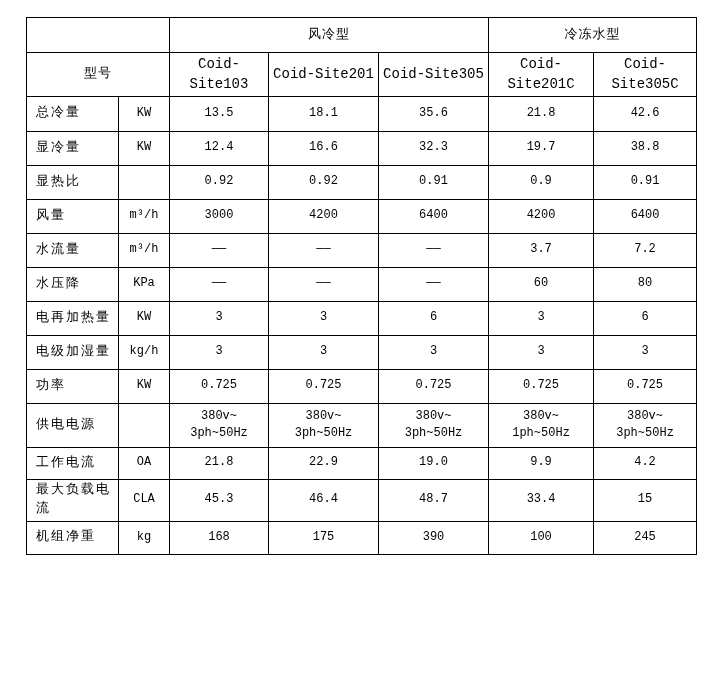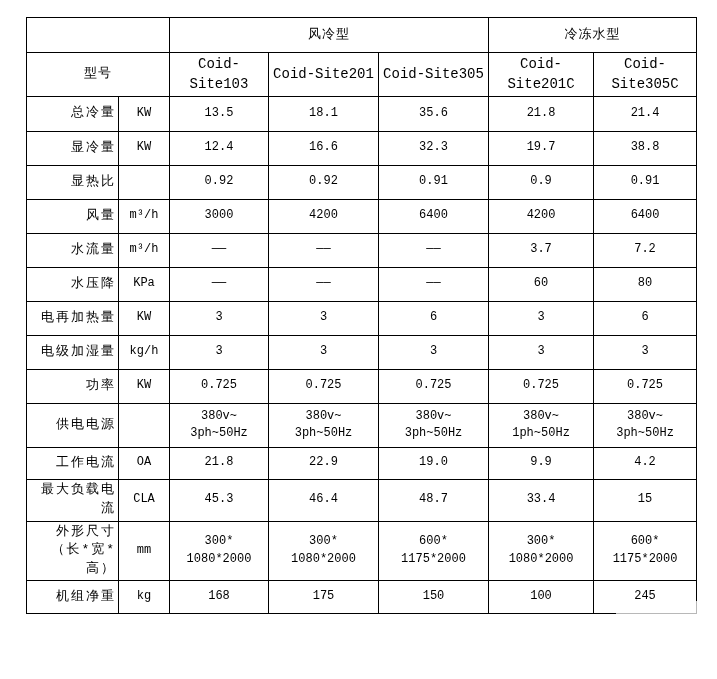--- a/index.html
+++ b/index.html
@@ -13,21 +13,21 @@
     border-collapse:collapse;table-layout:fixed;font-family:Liberation Mono, monospace;
   }
   td{
     border:1px solid #000;
     font-size:12px;line-height:1.45;
     text-align:center;vertical-align:middle;
     white-space:pre-line;overflow:hidden;
     padding:1px 2px;
   }
   td.lbl{
-    text-align:right;padding-left:9px;padding-right:2px;
+    text-align:left;padding-left:9px;padding-right:2px;
     font-size:13px;letter-spacing:2px;
   }
   td.hdr{font-size:13px;letter-spacing:1px;}
   td.model{font-size:14px;letter-spacing:0;}
   tr.h35{height:35px}
   tr.h30{height:30px}
   tr.h34{height:34px}
   tr.h44{height:44px}
   tr.h32{height:32px}
   tr.h42{height:42px}
@@ -67,21 +67,21 @@
       <td class="model">Coid-Site305C</td>
     </tr>
 
     <tr class="h35">
       <td class="lbl">总冷量</td>
       <td>KW</td>
       <td>13.5</td>
       <td>18.1</td>
       <td>35.6</td>
       <td>21.8</td>
-      <td>21.4</td>
+      <td>42.6</td>
     </tr>
     <tr class="h34">
       <td class="lbl">显冷量</td>
       <td>KW</td>
       <td>12.4</td>
       <td>16.6</td>
       <td>32.3</td>
       <td>19.7</td>
       <td>38.8</td>
     </tr>
@@ -173,40 +173,25 @@
     </tr>
     <tr class="h42">
       <td class="lbl">最大负载电流</td>
       <td>CLA</td>
       <td>45.3</td>
       <td>46.4</td>
       <td>48.7</td>
       <td>33.4</td>
       <td>15</td>
     </tr>
-    <tr class="h42">
-      <td class="lbl">外形尺寸
-（长*宽*高）</td>
-      <td>mm</td>
-      <td>300*
-1080*2000</td>
-      <td>300*
-1080*2000</td>
-      <td>600*
-1175*2000</td>
-      <td>300*
-1080*2000</td>
-      <td>600*
-1175*2000</td>
-    </tr>
     <tr class="h33">
       <td class="lbl">机组净重</td>
       <td>kg</td>
       <td>168</td>
       <td>175</td>
-      <td>150</td>
+      <td>390</td>
       <td>100</td>
       <td>245</td>
     </tr>
   </tbody>
 </table>
 
 <div class="watermark"></div>
 
 </body></html>

